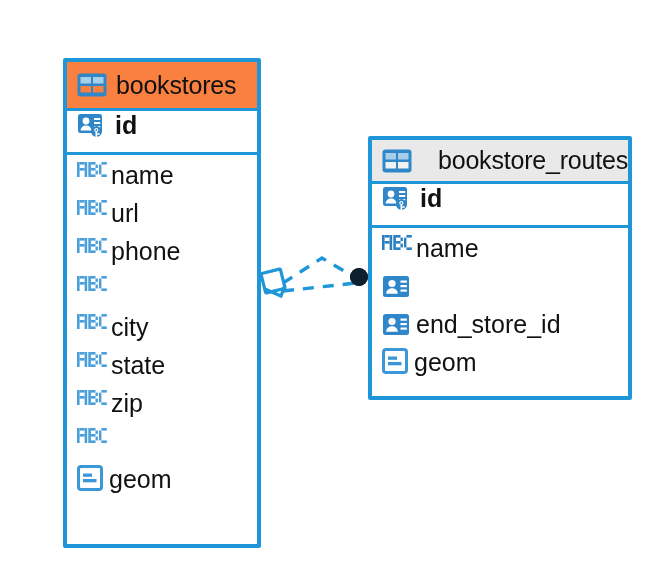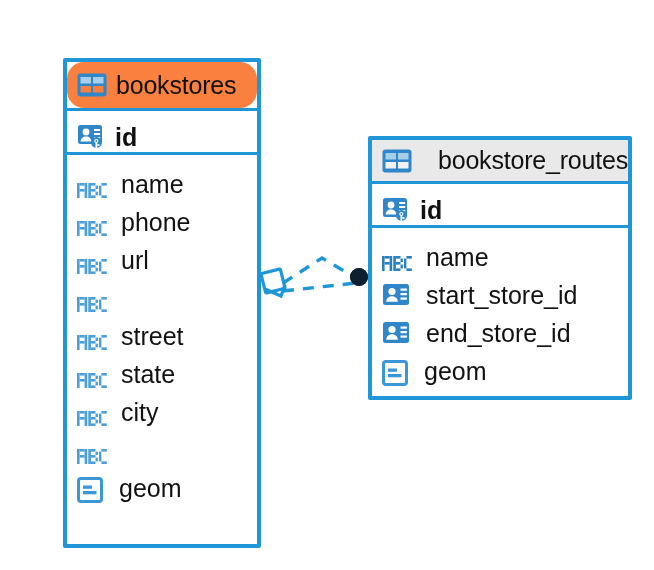--- a/index.html
+++ b/index.html
@@ -34,45 +34,45 @@
     box-sizing: border-box;
     display: flex;
     align-items: center;
     gap: 9px;
     padding: 0 10px;
     font-size: 25px;
     color: #111111;
     letter-spacing: -0.2px;
     white-space: nowrap;
   }
-  .entity-header.accent  { background: #f9803f; border-radius: 17px; }
+  .entity-header.accent  { background: #f9803f; }
   .entity-header.neutral { background: #e9e9e9; }
 
   .pk-row {
     box-sizing: border-box;
     display: flex;
-    align-items: flex-end;
+    align-items: flex-start;
     gap: 8px;
     padding: 0 10px;
     background: #ffffff;
     border-top: 3px solid #1e96d7;
     border-bottom: 3px solid #1e96d7;
     font-size: 25px;
     font-weight: bold;
     color: #111111;
     white-space: nowrap;
   }
 
   .fields {
     padding: 6px 10px 4px 10px;
   }
   .field-row {
     display: flex;
-    align-items: flex-end;
-    gap: 14px;
+    align-items: flex-start;
+    gap: 4px;
     height: 38px;
     font-size: 25px;
     color: #111111;
     white-space: nowrap;
   }
 
   
   .icon {
     flex: 0 0 auto;
     display: inline-block;
@@ -175,20 +175,43 @@
               <rect x="18.5" y="3.6" width="2.4" height="3.4"></rect>
                 <rect x="13.9" y="7" width="4.6" height="2.6"></rect>
               <rect x="18.5" y="9.6" width="2.4" height="3.8"></rect>
                 <rect x="13.9" y="13.4" width="4.6" height="2.6"></rect>
               <rect x="24.4" y="1" width="5.4" height="2.6"></rect>
                 <rect x="22" y="3.6" width="2.4" height="9.8"></rect>
               <rect x="24.4" y="13.4" width="5.4" height="2.6"></rect>
             </g>
           </svg>
         </span>
+        <span>url</span>
+      </div>
+
+      <div class="field-row">
+        <span class="icon icon-abc">
+          <svg viewBox="0 0 30 17" width="30" height="17" xmlns="http://www.w3.org/2000/svg">
+            <g fill="#4a9fda">
+              <rect x="0" y="1" width="2.6" height="15"></rect>
+                <rect x="2.6" y="1" width="5" height="2.6"></rect>
+              <rect x="7.6" y="1" width="2.6" height="15"></rect>
+                <rect x="2.6" y="7" width="5" height="2.6"></rect>
+              <rect x="11.3" y="1" width="2.6" height="15"></rect>
+                <rect x="13.9" y="1" width="4.6" height="2.6"></rect>
+              <rect x="18.5" y="3.6" width="2.4" height="3.4"></rect>
+                <rect x="13.9" y="7" width="4.6" height="2.6"></rect>
+              <rect x="18.5" y="9.6" width="2.4" height="3.8"></rect>
+                <rect x="13.9" y="13.4" width="4.6" height="2.6"></rect>
+              <rect x="24.4" y="1" width="5.4" height="2.6"></rect>
+                <rect x="22" y="3.6" width="2.4" height="9.8"></rect>
+              <rect x="24.4" y="13.4" width="5.4" height="2.6"></rect>
+            </g>
+          </svg>
+        </span>
         <span>phone</span>
       </div>
 
       <div class="field-row">
         <span class="icon icon-abc">
           <svg viewBox="0 0 30 17" width="30" height="17" xmlns="http://www.w3.org/2000/svg">
             <g fill="#4a9fda">
               <rect x="0" y="1" width="2.6" height="15"></rect>
                 <rect x="2.6" y="1" width="5" height="2.6"></rect>
               <rect x="7.6" y="1" width="2.6" height="15"></rect>
@@ -198,66 +221,44 @@
               <rect x="18.5" y="3.6" width="2.4" height="3.4"></rect>
                 <rect x="13.9" y="7" width="4.6" height="2.6"></rect>
               <rect x="18.5" y="9.6" width="2.4" height="3.8"></rect>
                 <rect x="13.9" y="13.4" width="4.6" height="2.6"></rect>
               <rect x="24.4" y="1" width="5.4" height="2.6"></rect>
                 <rect x="22" y="3.6" width="2.4" height="9.8"></rect>
               <rect x="24.4" y="13.4" width="5.4" height="2.6"></rect>
             </g>
           </svg>
         </span>
-        <span>url</span>
-      </div>
-
-      <div class="field-row">
-        <span class="icon icon-abc">
-          <svg viewBox="0 0 30 17" width="30" height="17" xmlns="http://www.w3.org/2000/svg">
-            <g fill="#4a9fda">
-              <rect x="0" y="1" width="2.6" height="15"></rect>
-                <rect x="2.6" y="1" width="5" height="2.6"></rect>
-              <rect x="7.6" y="1" width="2.6" height="15"></rect>
-                <rect x="2.6" y="7" width="5" height="2.6"></rect>
-              <rect x="11.3" y="1" width="2.6" height="15"></rect>
-                <rect x="13.9" y="1" width="4.6" height="2.6"></rect>
-              <rect x="18.5" y="3.6" width="2.4" height="3.4"></rect>
-                <rect x="13.9" y="7" width="4.6" height="2.6"></rect>
-              <rect x="18.5" y="9.6" width="2.4" height="3.8"></rect>
-                <rect x="13.9" y="13.4" width="4.6" height="2.6"></rect>
-              <rect x="24.4" y="1" width="5.4" height="2.6"></rect>
-                <rect x="22" y="3.6" width="2.4" height="9.8"></rect>
-              <rect x="24.4" y="13.4" width="5.4" height="2.6"></rect>
-            </g>
-          </svg>
-        </span>
-      </div>
-
-      <div class="field-row">
-        <span class="icon icon-abc">
-          <svg viewBox="0 0 30 17" width="30" height="17" xmlns="http://www.w3.org/2000/svg">
-            <g fill="#4a9fda">
-              <rect x="0" y="1" width="2.6" height="15"></rect>
-                <rect x="2.6" y="1" width="5" height="2.6"></rect>
-              <rect x="7.6" y="1" width="2.6" height="15"></rect>
-                <rect x="2.6" y="7" width="5" height="2.6"></rect>
-              <rect x="11.3" y="1" width="2.6" height="15"></rect>
-                <rect x="13.9" y="1" width="4.6" height="2.6"></rect>
-              <rect x="18.5" y="3.6" width="2.4" height="3.4"></rect>
-                <rect x="13.9" y="7" width="4.6" height="2.6"></rect>
-              <rect x="18.5" y="9.6" width="2.4" height="3.8"></rect>
-                <rect x="13.9" y="13.4" width="4.6" height="2.6"></rect>
-              <rect x="24.4" y="1" width="5.4" height="2.6"></rect>
-                <rect x="22" y="3.6" width="2.4" height="9.8"></rect>
-              <rect x="24.4" y="13.4" width="5.4" height="2.6"></rect>
-            </g>
-          </svg>
-        </span>
-        <span>street</span>
+      </div>
+
+
+      <div class="field-row">
+        <span class="icon icon-abc">
+          <svg viewBox="0 0 30 17" width="30" height="17" xmlns="http://www.w3.org/2000/svg">
+            <g fill="#4a9fda">
+              <rect x="0" y="1" width="2.6" height="15"></rect>
+                <rect x="2.6" y="1" width="5" height="2.6"></rect>
+              <rect x="7.6" y="1" width="2.6" height="15"></rect>
+                <rect x="2.6" y="7" width="5" height="2.6"></rect>
+              <rect x="11.3" y="1" width="2.6" height="15"></rect>
+                <rect x="13.9" y="1" width="4.6" height="2.6"></rect>
+              <rect x="18.5" y="3.6" width="2.4" height="3.4"></rect>
+                <rect x="13.9" y="7" width="4.6" height="2.6"></rect>
+              <rect x="18.5" y="9.6" width="2.4" height="3.8"></rect>
+                <rect x="13.9" y="13.4" width="4.6" height="2.6"></rect>
+              <rect x="24.4" y="1" width="5.4" height="2.6"></rect>
+                <rect x="22" y="3.6" width="2.4" height="9.8"></rect>
+              <rect x="24.4" y="13.4" width="5.4" height="2.6"></rect>
+            </g>
+          </svg>
+        </span>
+        <span>city</span>
       </div>
 
       <div class="field-row">
         <span class="icon icon-abc">
           <svg viewBox="0 0 30 17" width="30" height="17" xmlns="http://www.w3.org/2000/svg">
             <g fill="#4a9fda">
               <rect x="0" y="1" width="2.6" height="15"></rect>
                 <rect x="2.6" y="1" width="5" height="2.6"></rect>
               <rect x="7.6" y="1" width="2.6" height="15"></rect>
                 <rect x="2.6" y="7" width="5" height="2.6"></rect>
@@ -289,23 +290,22 @@
               <rect x="18.5" y="3.6" width="2.4" height="3.4"></rect>
                 <rect x="13.9" y="7" width="4.6" height="2.6"></rect>
               <rect x="18.5" y="9.6" width="2.4" height="3.8"></rect>
                 <rect x="13.9" y="13.4" width="4.6" height="2.6"></rect>
               <rect x="24.4" y="1" width="5.4" height="2.6"></rect>
                 <rect x="22" y="3.6" width="2.4" height="9.8"></rect>
               <rect x="24.4" y="13.4" width="5.4" height="2.6"></rect>
             </g>
           </svg>
         </span>
-        <span>city</span>
-      </div>
-
+        <span>zip</span>
+      </div>
 
       <div class="field-row">
         <span class="icon icon-abc">
           <svg viewBox="0 0 30 17" width="30" height="17" xmlns="http://www.w3.org/2000/svg">
             <g fill="#4a9fda">
               <rect x="0" y="1" width="2.6" height="15"></rect>
                 <rect x="2.6" y="1" width="5" height="2.6"></rect>
               <rect x="7.6" y="1" width="2.6" height="15"></rect>
                 <rect x="2.6" y="7" width="5" height="2.6"></rect>
               <rect x="11.3" y="1" width="2.6" height="15"></rect>
@@ -403,21 +403,20 @@
         <span class="icon icon-fk">
           <svg viewBox="0 0 30 30" width="30" height="30" xmlns="http://www.w3.org/2000/svg">
             <rect x="1" y="4" width="26" height="21" rx="2.5" fill="#2f86c8"></rect>
             <circle cx="10" cy="11.5" r="3.6" fill="#ffffff"></circle>
             <path d="M4.2 21.8c0-3.4 2.6-5.6 5.8-5.6s5.8 2.2 5.8 5.6z" fill="#ffffff"></path>
             <rect x="18.5" y="8.5" width="6.4" height="2.2" fill="#ffffff"></rect>
             <rect x="18.5" y="13" width="6.4" height="2.2" fill="#ffffff"></rect>
             <rect x="18.5" y="17.5" width="6.4" height="2.2" fill="#ffffff"></rect>
           </svg>
         </span>
-        <span>start_store_id</span>
       </div>
 
       <div class="field-row">
         <span class="icon icon-fk">
           <svg viewBox="0 0 30 30" width="30" height="30" xmlns="http://www.w3.org/2000/svg">
             <rect x="1" y="4" width="26" height="21" rx="2.5" fill="#2f86c8"></rect>
             <circle cx="10" cy="11.5" r="3.6" fill="#ffffff"></circle>
             <path d="M4.2 21.8c0-3.4 2.6-5.6 5.8-5.6s5.8 2.2 5.8 5.6z" fill="#ffffff"></path>
             <rect x="18.5" y="8.5" width="6.4" height="2.2" fill="#ffffff"></rect>
             <rect x="18.5" y="13" width="6.4" height="2.2" fill="#ffffff"></rect>

